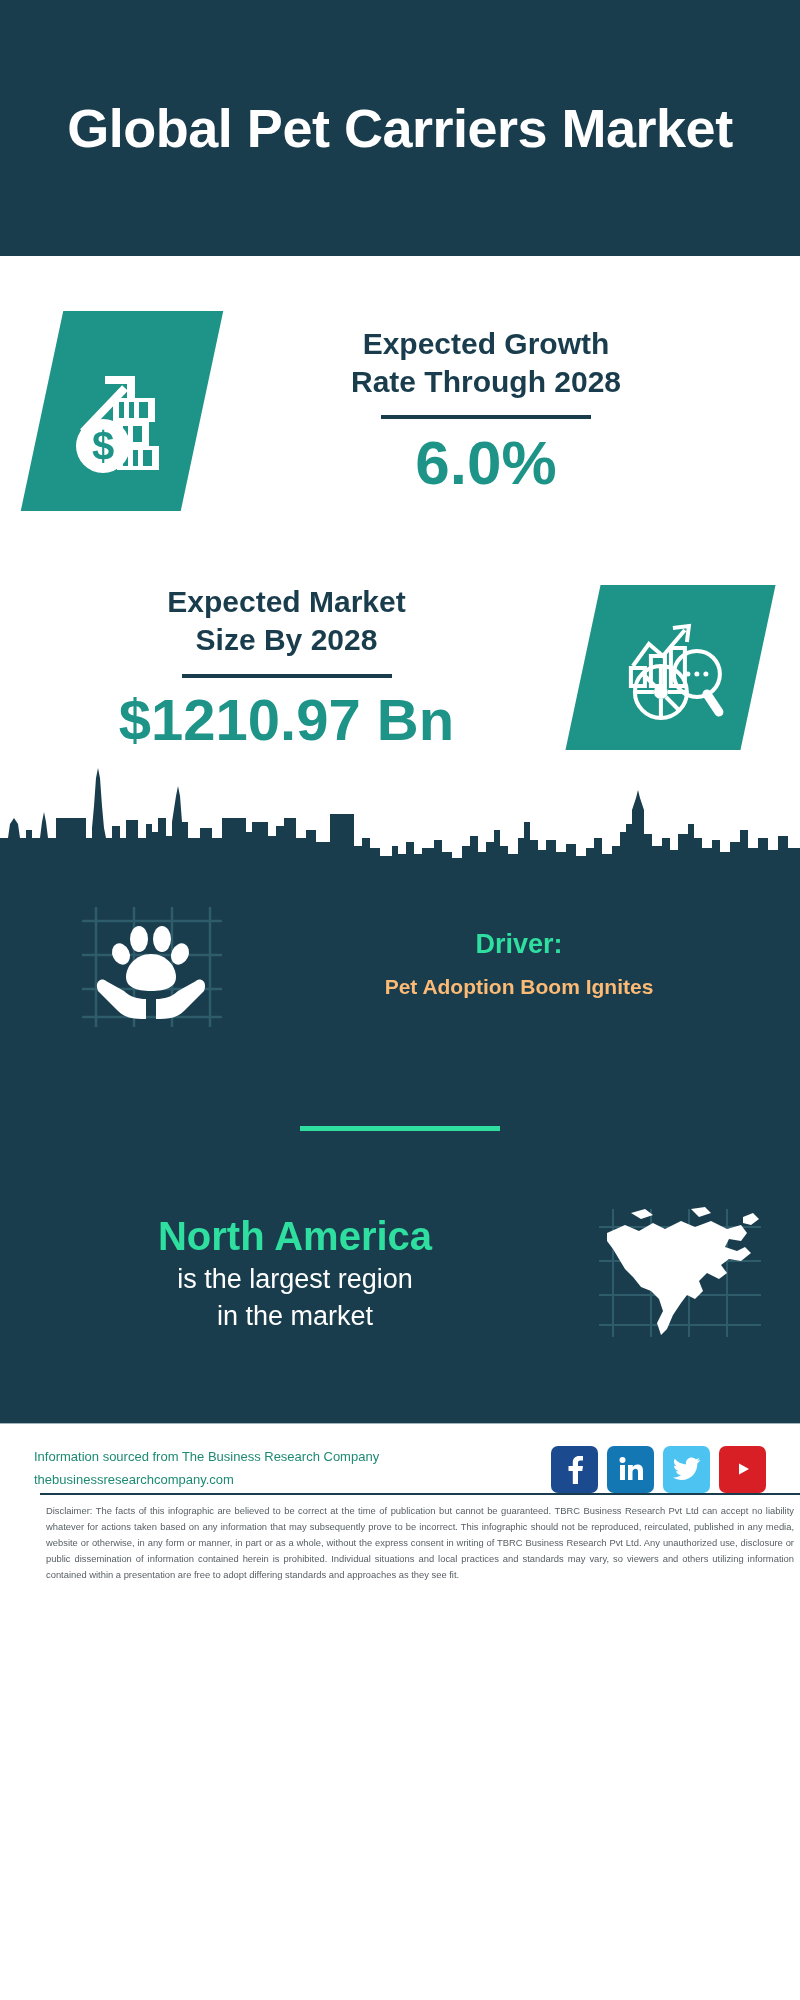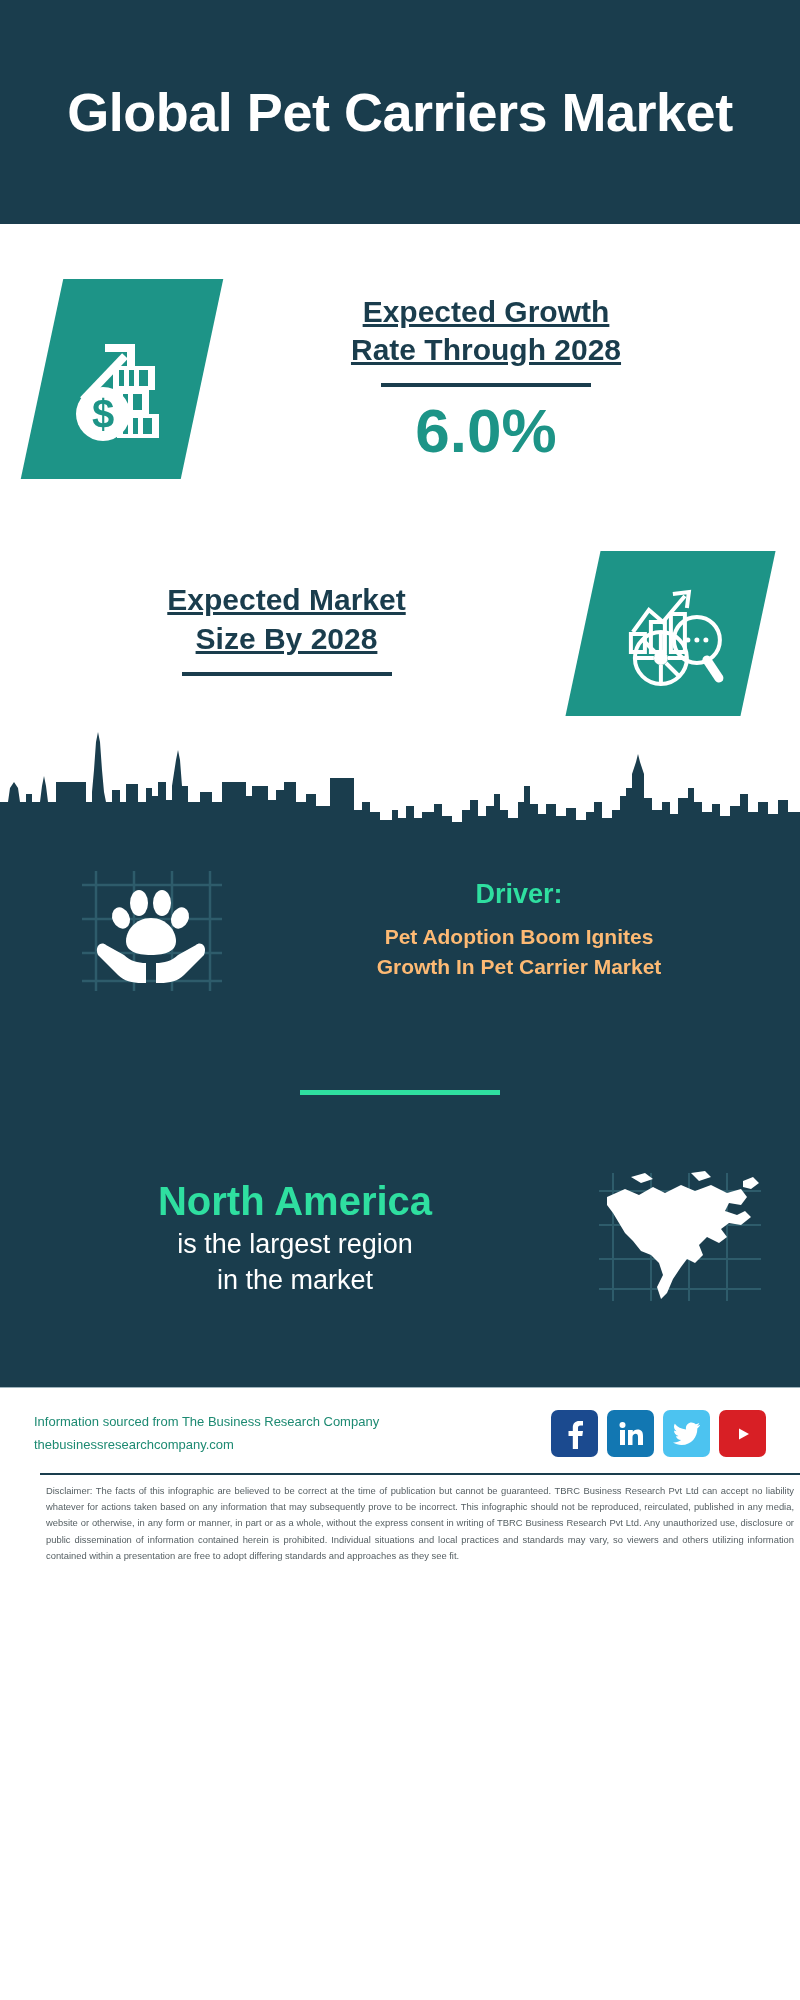--- a/index.html
+++ b/index.html
@@ -7,21 +7,21 @@
   body {
     font-family:"Liberation Sans", sans-serif;
     background:#ffffff;
     position:relative;
     overflow:hidden;
   }
   .page { width:800px; height:2000px; position:relative; }
 
   
   .header {
-    height:224px;
+    height:256px;
     background:#1a3d4d;
     display:flex;
     align-items:center;
     justify-content:center;
     padding:0 40px;
   }
   .header-title {
     color:#ffffff;
     font-size:54px;
     font-weight:bold;
@@ -43,21 +43,20 @@
     flex:none;
   }
   .para-icon > svg { transform:skewX(12deg); }
 
   .stat-text { flex:1; text-align:center; }
   .stat-label {
     color:#1a3d4d;
     font-size:30px;
     font-weight:bold;
     line-height:1.28;
-    text-decoration:underline;
   }
   .rule {
     width:210px; height:4px;
     background:#1a3d4d;
     margin:14px auto 10px auto;
   }
   .stat-value {
     color:#1d9487;
     font-size:62px;
     font-weight:bold;
@@ -127,21 +126,21 @@
   .region-sub {
     color:#ffffff;
     font-size:27px;
     line-height:1.35;
   }
 
   
   .footer {
     background:#ffffff;
     border-top:1px solid #9fb4bd;
-    padding:22px 34px 16px 34px;
+    padding:22px 34px 0 34px;
     display:flex;
     align-items:center;
   }
   .footer-text { flex:1; }
   .footer-line {
     color:#1d8a72;
     font-size:13px;
     line-height:1.75;
   }
   .socials { display:flex; gap:9px; align-items:center; }
@@ -206,20 +205,21 @@
         <div class="rule"></div>
         <div class="stat-value">6.0%</div>
       </div>
     </div>
 
     <div class="stat-row block2">
       <div class="stat-text">
         <div class="stat-label">Expected Market</div>
         <div class="stat-label">Size By 2028</div>
         <div class="rule"></div>
+        <div class="stat-value">$1210.97 Bn</div>
       </div>
       <div class="para-icon">
         <svg width="112" height="112" viewBox="0 0 112 112" fill="none" stroke="#fff" stroke-width="4">
 
           <polyline points="18,54 34,32 48,44 70,18" fill="none"></polyline>
           <polyline points="58,16 74,14 72,30" fill="none"></polyline>
 
           <rect x="16" y="56" width="14" height="18"></rect>
           <rect x="36" y="44" width="14" height="30"></rect>
           <rect x="56" y="36" width="14" height="38"></rect>
@@ -270,21 +270,20 @@
             <ellipse cx="104" cy="55" rx="8.5" ry="11" fill="#fff" transform="rotate(25 104 55)"></ellipse>
             <path d="M75 55 C59 55 50 68 50 78 C50 88 60 92 75 92 C90 92 100 88 100 78 C100 68 91 55 75 55 Z" fill="#fff"></path>
 
             <path d="M30 82 C26 78 18 82 22 92 L42 112 C48 118 56 120 66 120 L70 120 L70 100 C62 100 54 98 48 92 Z" fill="#fff"></path>
             <path d="M120 82 C124 78 132 82 128 92 L108 112 C102 118 94 120 84 120 L80 120 L80 100 C88 100 96 98 102 92 Z" fill="#fff"></path>
           </svg>
         </div>
         <div class="driver-text">
           <div class="driver-head">Driver:</div>
           <div class="driver-body">Pet Adoption Boom Ignites</div>
-          <div class="driver-body">Growth In Pet Carrier Market</div>
         </div>
       </div>
 
       <div class="mid-divider"></div>
 
       <div class="region-row">
         <div class="region-text">
           <div class="region-name">North America</div>
           <div class="region-sub">is the largest region</div>
           <div class="region-sub">in the market</div>

